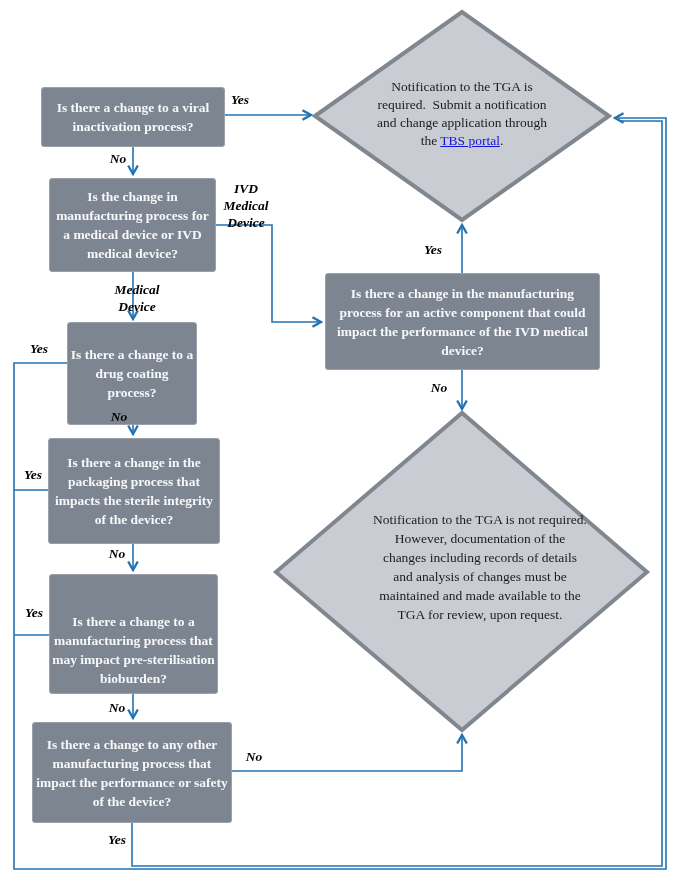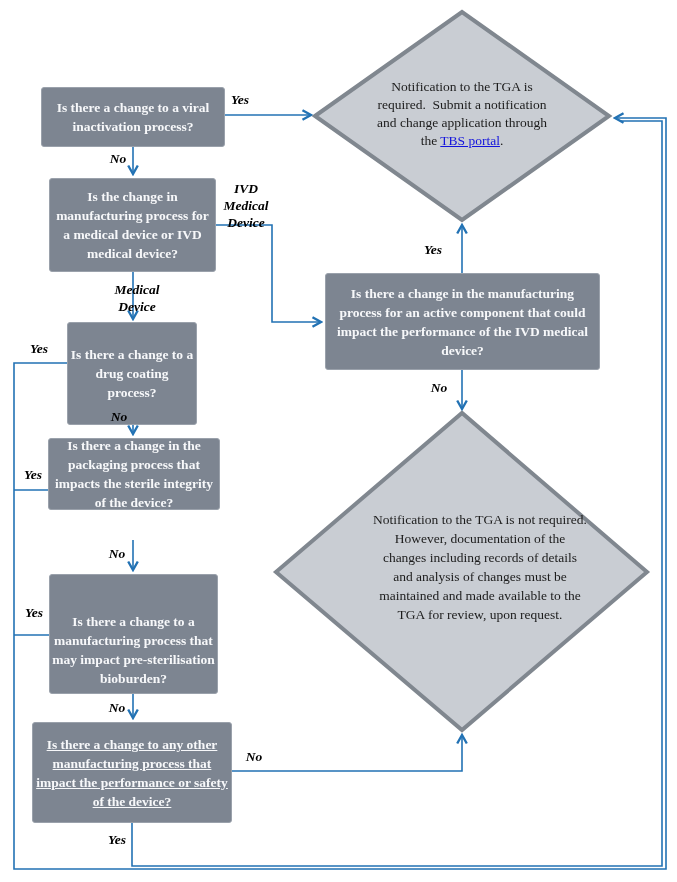--- a/index.html
+++ b/index.html
@@ -21,23 +21,23 @@
   }
   .dtext {
     position:absolute; color:#1c1c1c; font-size:13.5px; line-height:18px;
     text-align:center;
   }
   .dtext a { color:#1414dd; text-decoration:underline; cursor:pointer; }
   
   #box-viral      { left:41px;  top:87px;  width:184px; height:60px; }
   #box-devtype    { left:49px;  top:178px; width:167px; height:94px; }
   #box-coating    { left:67px;  top:322px; width:130px; height:103px; }
-  #box-packaging  { left:48px;  top:438px; width:172px; height:72px; }
+  #box-packaging  { left:48px;  top:438px; width:172px; height:106px; }
   #box-bioburden  { left:49px;  top:574px; width:169px; height:120px;align-items:flex-end; }
-  #box-other      { left:32px;  top:722px; width:200px; height:101px;text-decoration:underline; }
+  #box-other      { left:32px;  top:722px; width:200px; height:101px; }
   #box-ivd-active { left:325px; top:273px; width:275px; height:97px; }
   
   #dtext-required     { left:377px; top:78px;  width:170px; }
   #dtext-not-required { left:372px; top:510px; width:216px; line-height:19px; }
   
   #lbl-viral-yes     { left:224px; top:91px;  width:32px; }
   #lbl-viral-no      { left:100px; top:150px; width:36px; }
   #lbl-branch-ivd    { left:215px; top:180px; width:62px;text-align:center; }
   #lbl-branch-med    { left:75px;  top:281px; width:52px;margin-left:36px; }
   #lbl-coating-yes   { left:23px;  top:340px; width:32px; }

